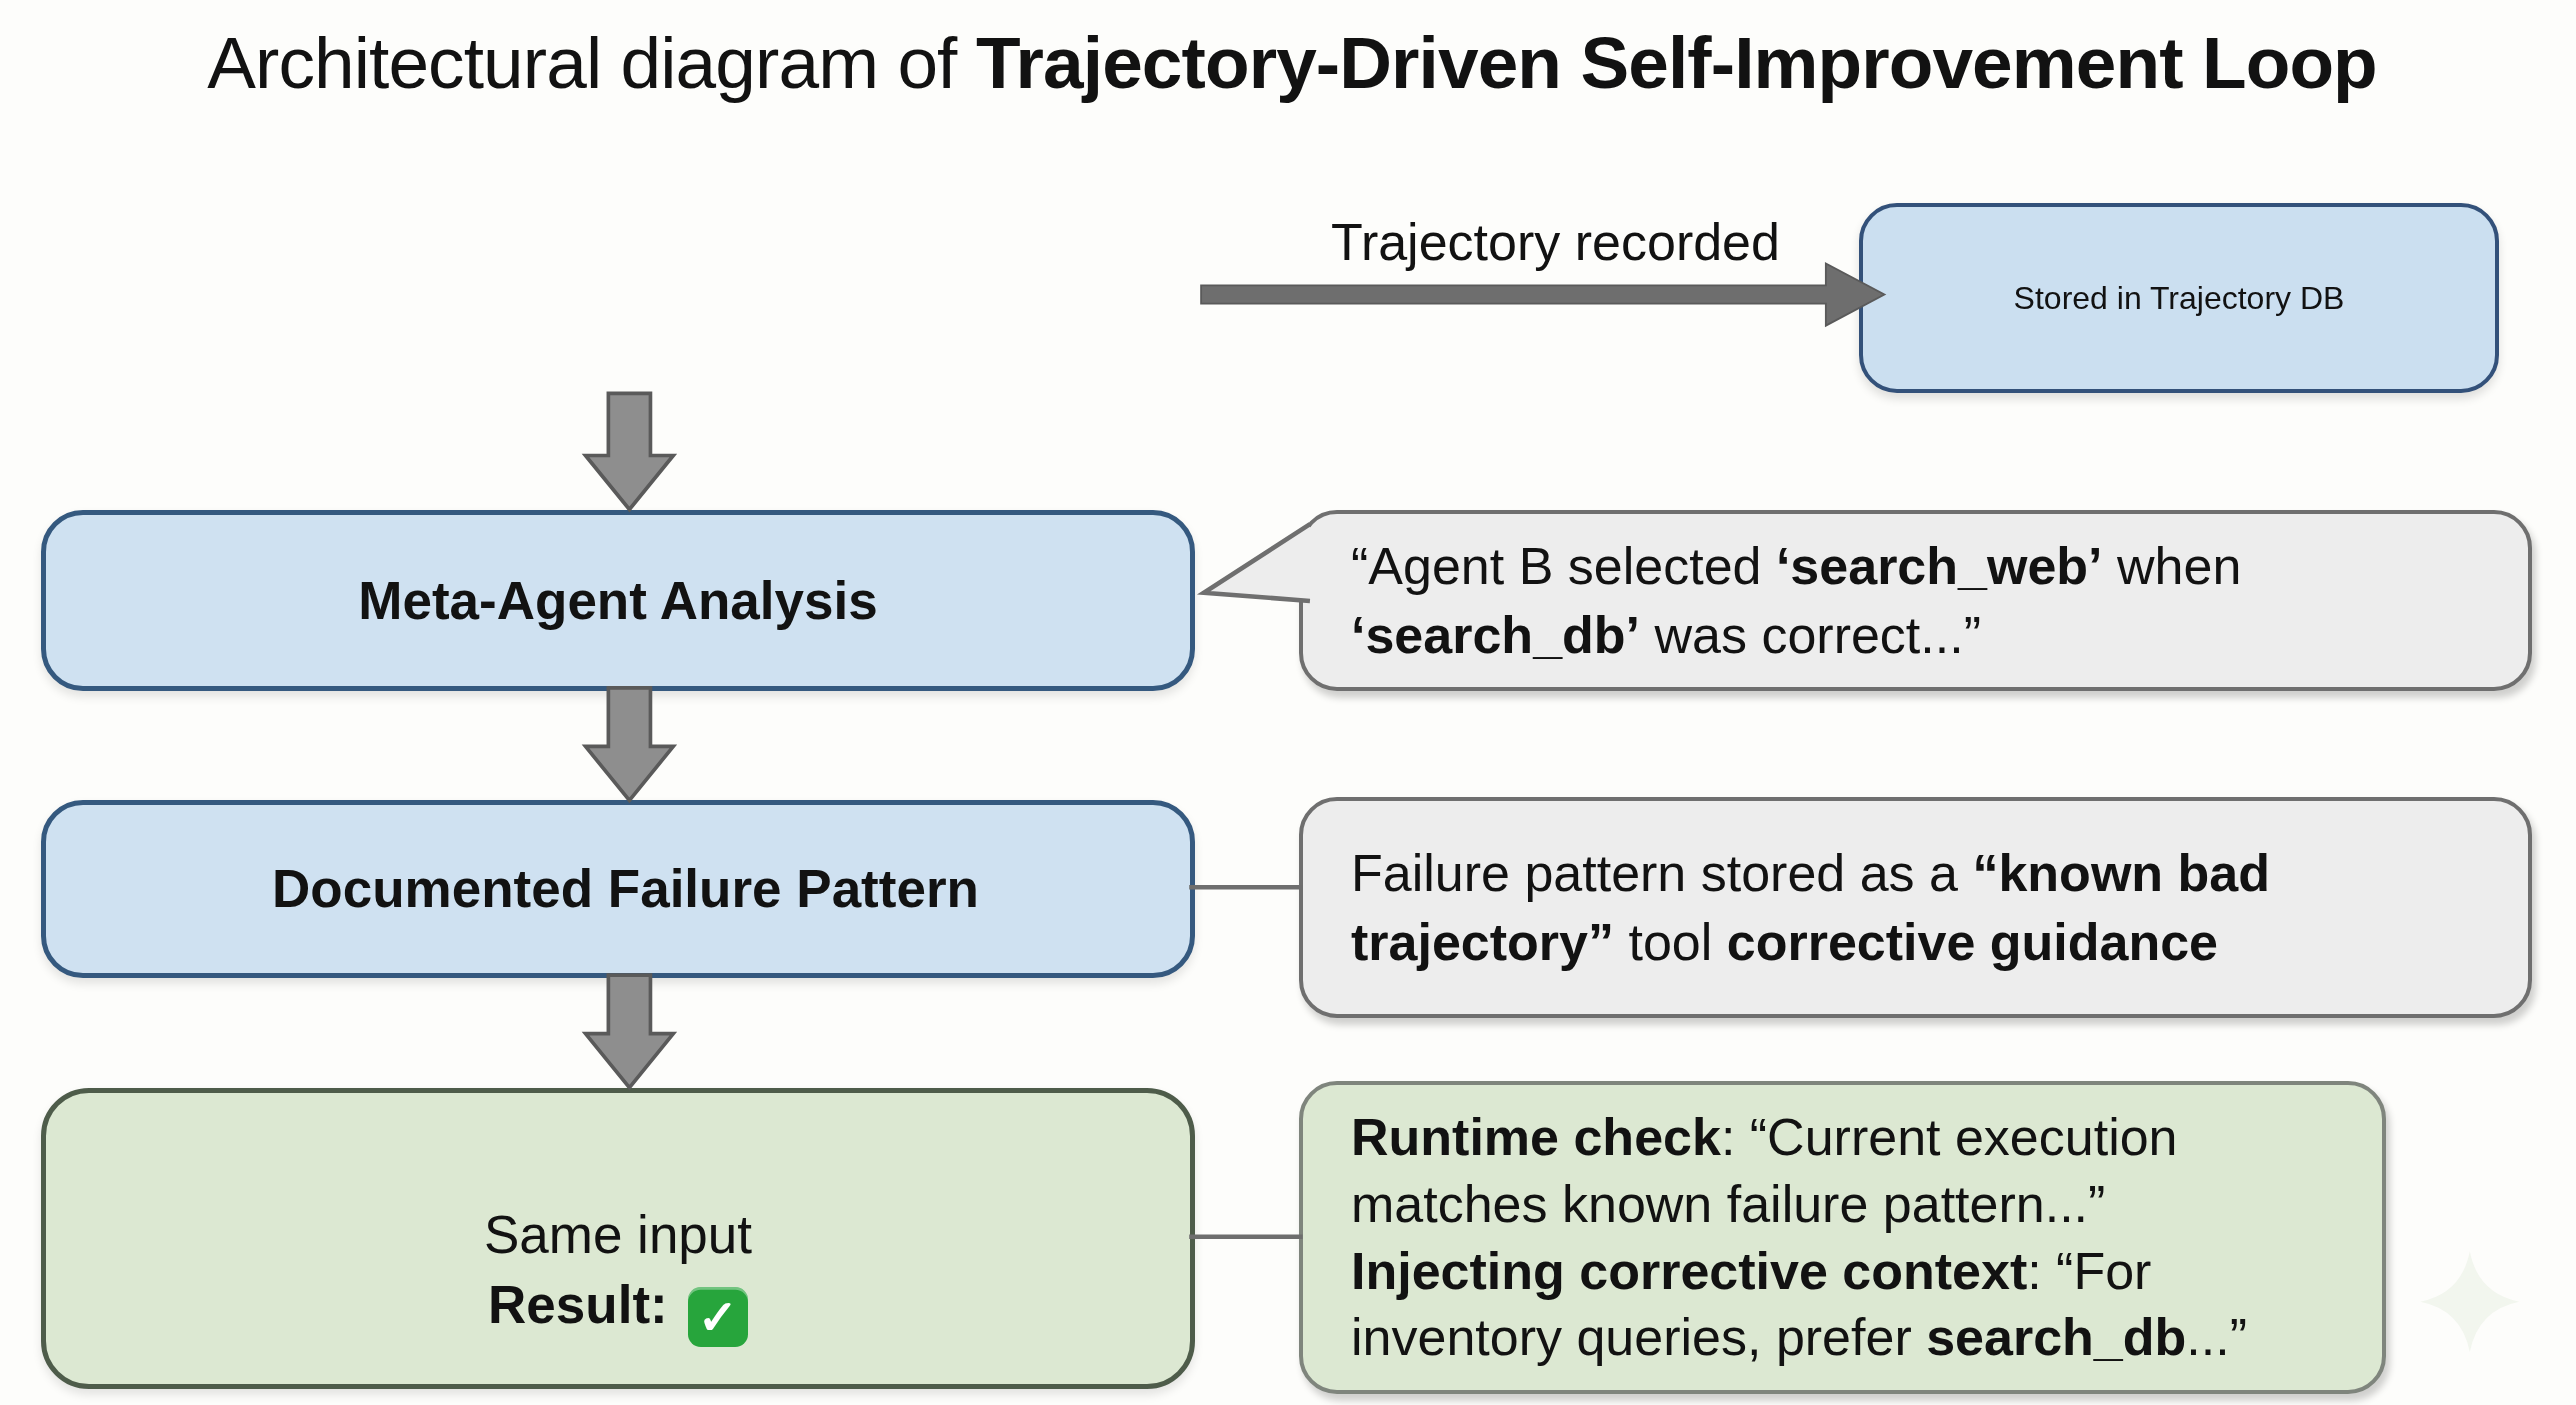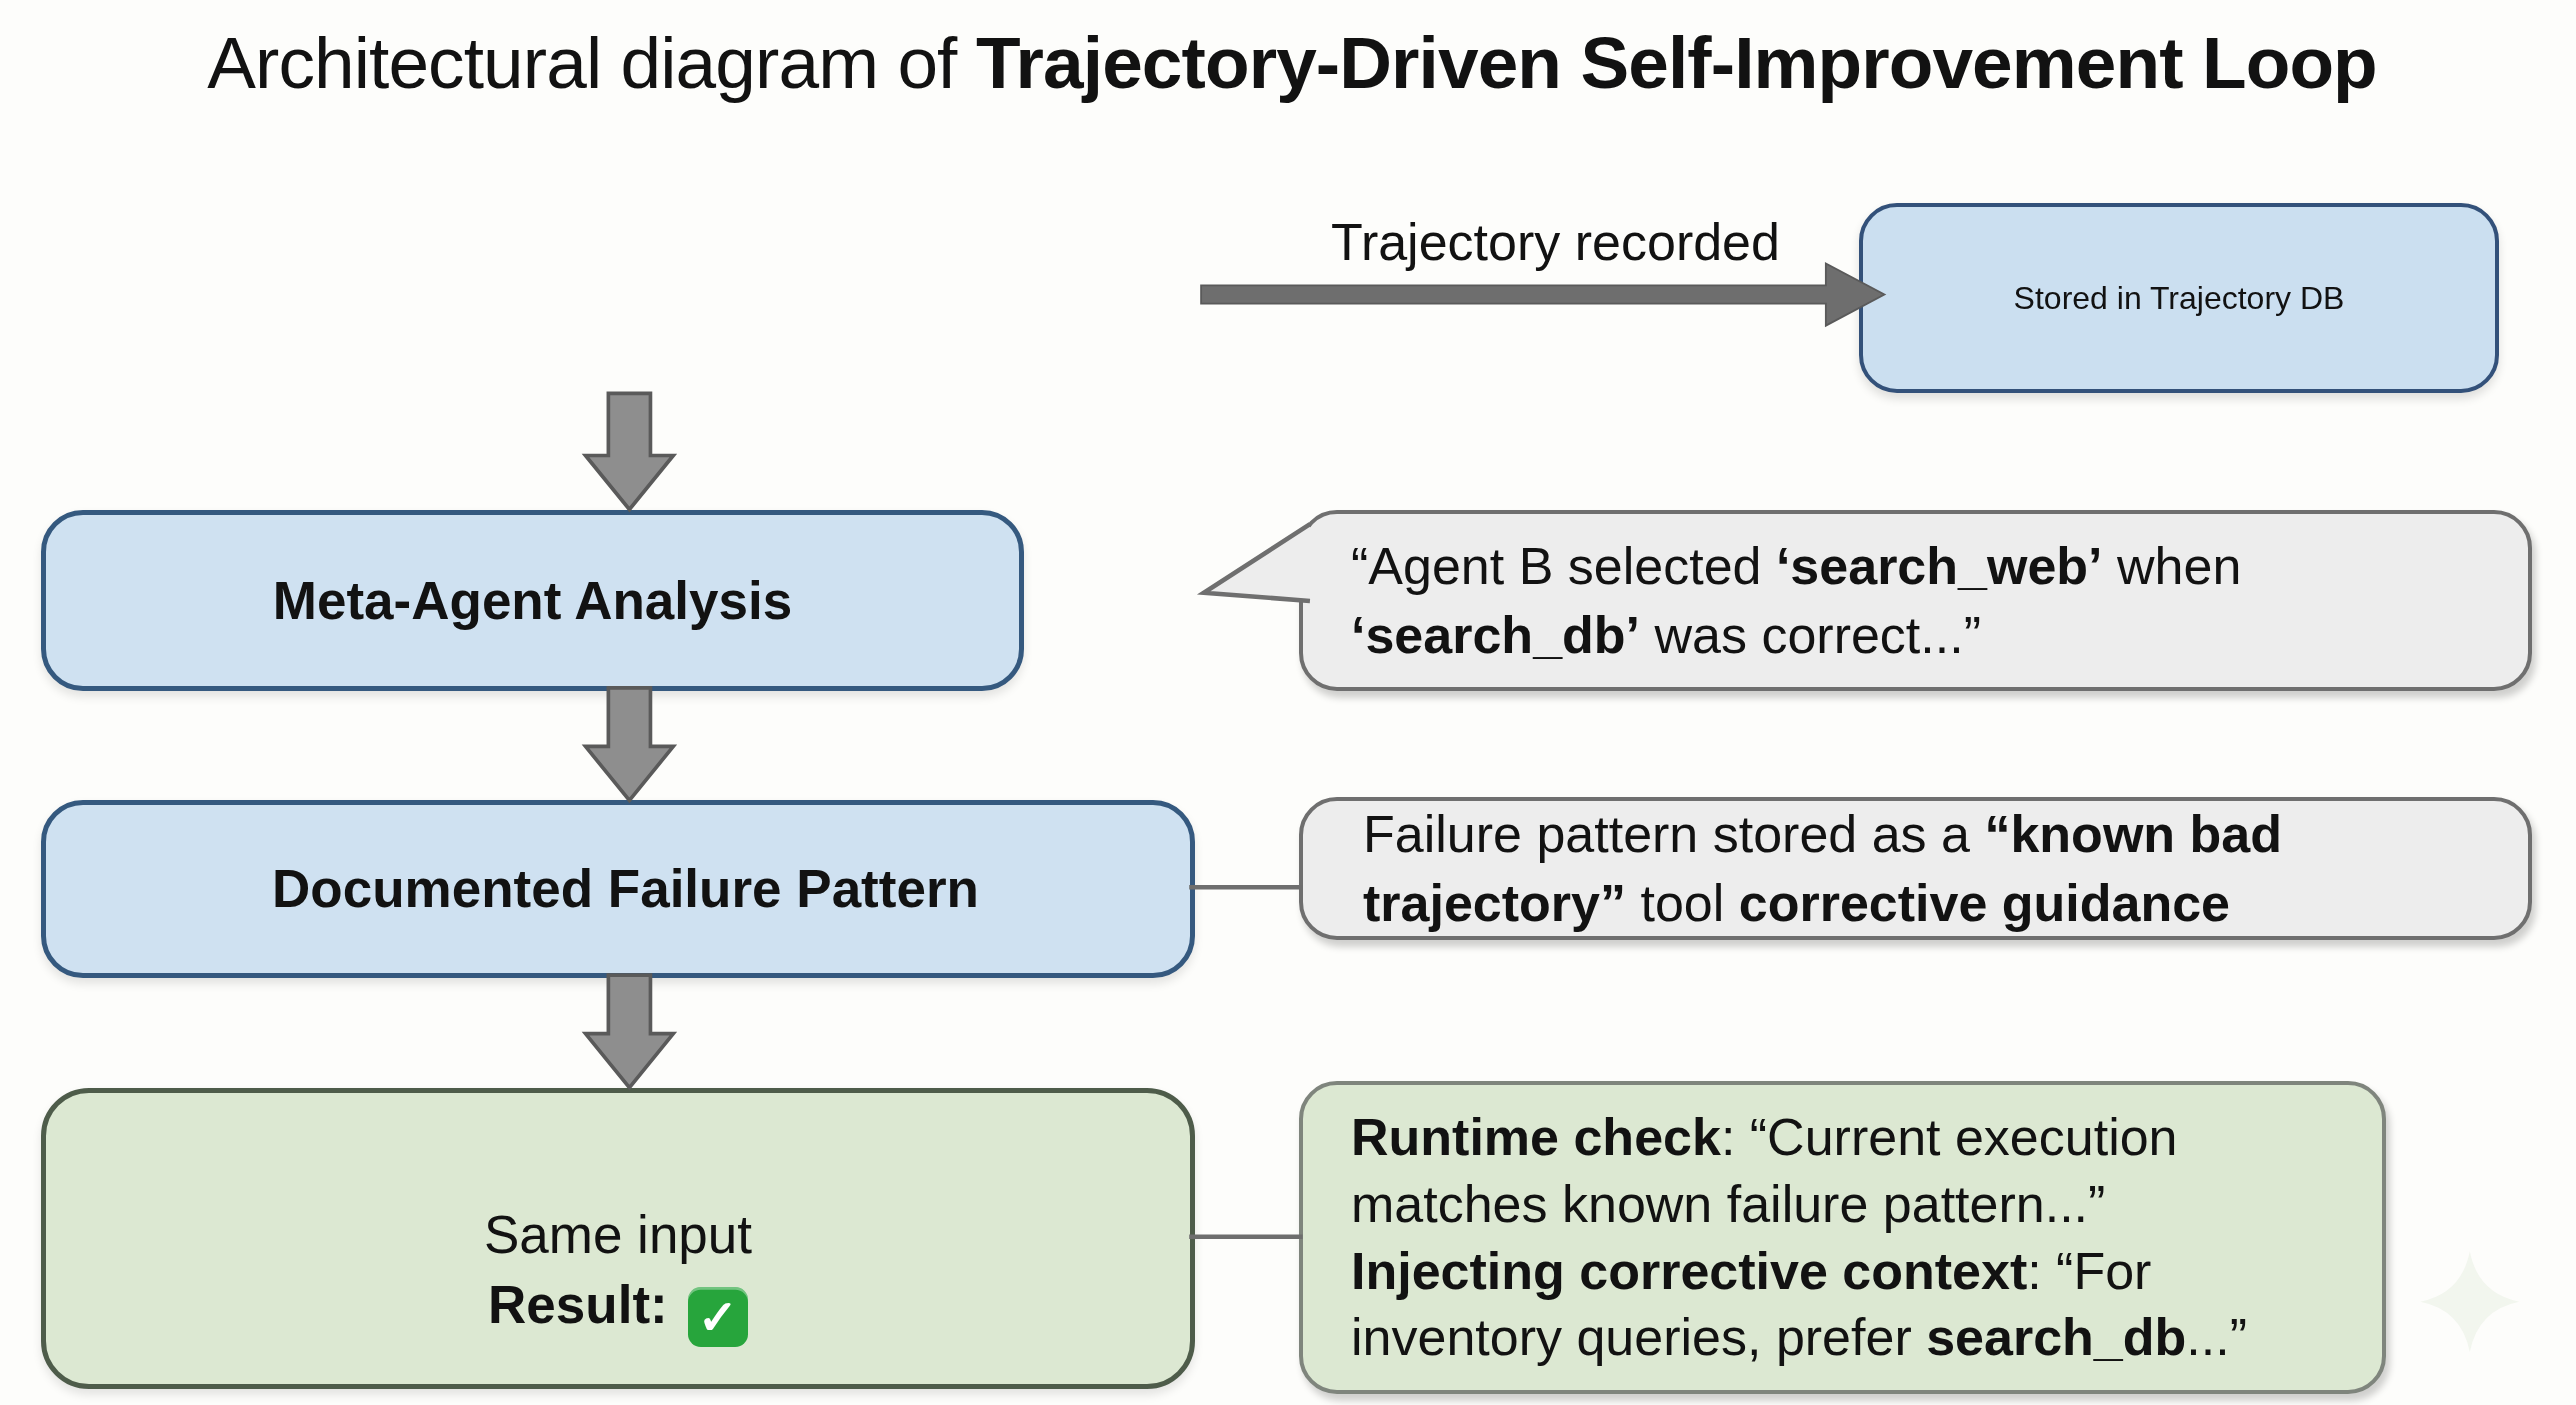--- a/index.html
+++ b/index.html
@@ -21,21 +21,21 @@
   .node .inner{width:100%;}
   .center{text-align:center;}
   .left{text-align:left;}
   
   .box-run1{
     left:41px;top:189px;width:1154px;height:207px;border-radius:44px;
     background:var(--run1-bg);border:5.5px solid var(--run1-border);
     box-shadow:0 5.5px 9.1px rgba(0,0,0,0.10);
   }
   .box-meta{
-    left:41px;top:510px;width:983px;height:181px;border-radius:42px;
+    left:41px;top:510px;width:1154px;height:181px;border-radius:42px;
     background:var(--blue-bg);border:5.5px solid var(--blue-border);
     box-shadow:0 5.5px 9.1px rgba(0,0,0,0.10);
   }
   .box-pattern{
     left:41px;top:800px;width:1154px;height:178px;border-radius:42px;
     background:var(--blue-bg);border:5.5px solid var(--blue-border);
     box-shadow:0 5.5px 9.1px rgba(0,0,0,0.10);
     padding-left:15px;
   }
   .box-run2{
@@ -50,24 +50,24 @@
     box-shadow:0 5.5px 9.1px rgba(0,0,0,0.12);
     font-size:32px;
   }
   .box-bubble{
     left:1299px;top:510px;width:1233px;height:181px;border-radius:38px;
     background:var(--gray-bg);border:4.6px solid var(--gray-border);
     box-shadow:3.7px 6.4px 7.3px rgba(0,0,0,0.18);
     padding-left:48px;padding-right:27.4px;font-size:52px;
   }
   .box-graynote{
-    left:1299px;top:797px;width:1233px;height:143px;border-radius:38px;
+    left:1299px;top:797px;width:1233px;height:221px;border-radius:38px;
     background:var(--gray-bg);border:4.6px solid var(--gray-border);
     box-shadow:3.7px 6.4px 7.3px rgba(0,0,0,0.18);
-    padding-left:60px;padding-right:27.4px;font-size:52px;
+    padding-left:48px;padding-right:27.4px;font-size:52px;
   }
   .box-greennote{
     left:1299px;top:1081px;width:1087px;height:313px;border-radius:38px;
     background:var(--green-bg);border:4.6px solid var(--greennote-border);
     box-shadow:3.7px 6.4px 7.3px rgba(0,0,0,0.18);
     padding-left:48px;padding-right:27.4px;font-size:52px;line-height:1.28;
   }
   .arrow-label{
     position:absolute;left:1217px;top:212px;width:677px;text-align:center;
     font-size:52px;

